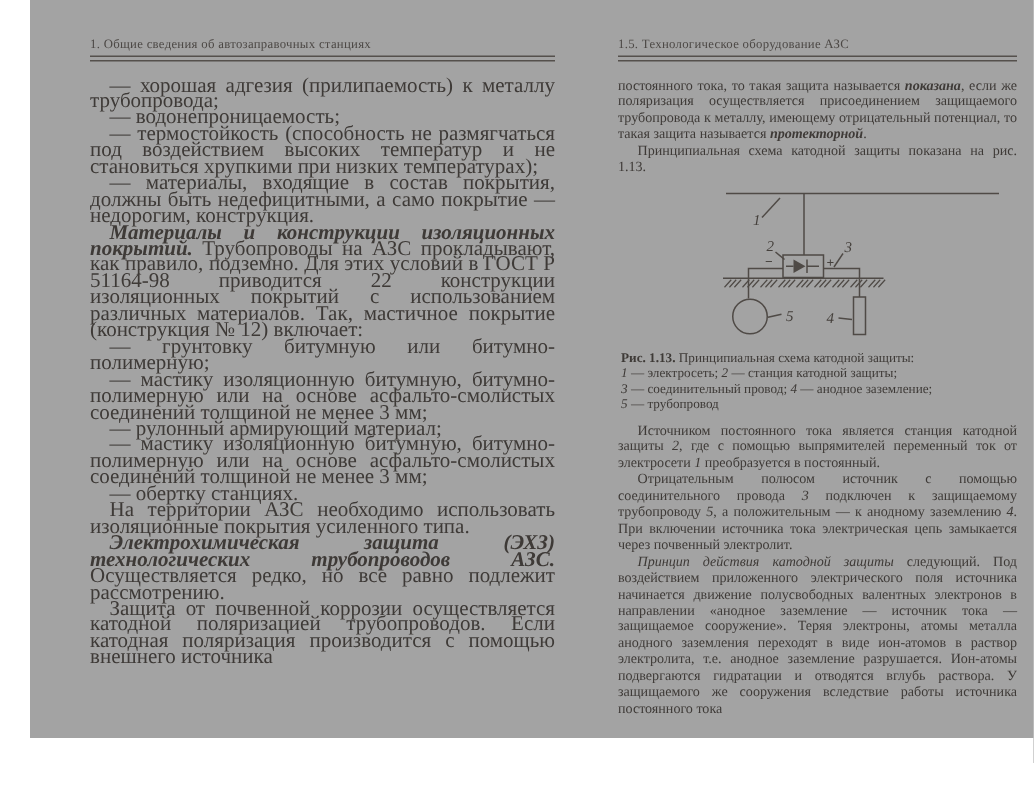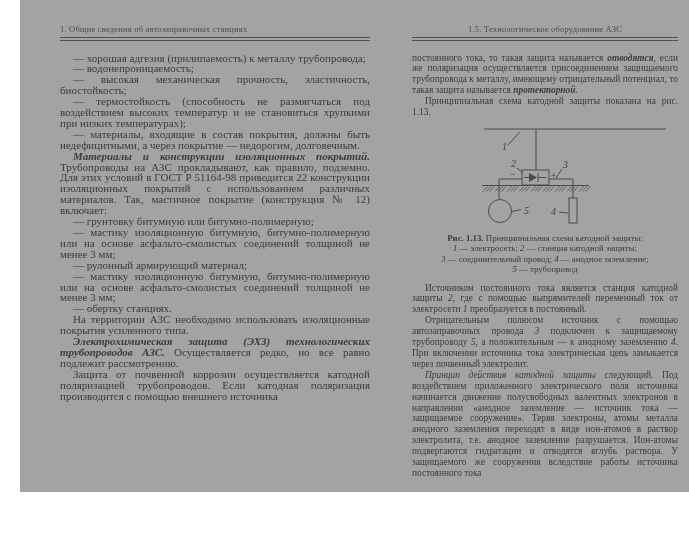--- a/index.html
+++ b/index.html
@@ -7,69 +7,68 @@
     position:relative; width:689px; height:492px;
     background:#a3a3a3; overflow:hidden;
     font-family:"Liberation Serif", serif;
     color:#3e3a37;
     margin-left:20px;
   }
   .page{position:absolute; top:24px;}
   .page-left{left:40px; width:310px;}
   .page-right{left:392px; width:266px;}
   .hdr{font-size:8.5px; line-height:10px; color:#4c4845; letter-spacing:.2px;}
-  .page-right .hdr{text-align:center;}
+  .page-right .hdr{text-align:left;}
   .rule{height:1.5px; border-top:1px solid #55504c; border-bottom:1px solid #55504c; margin-top:3px; margin-bottom:12px;}
-  .body{font-size:11px; line-height:10.9px; text-align:justify; color:#3e3a37;}
+  .body{font-size:14px; line-height:10.9px; text-align:justify; color:#3e3a37;}
   .page-right .body{font-size:9.4px;}
   p.para{margin:0; text-indent:13px;}
   p.noindent{text-indent:0;}
   .b{font-weight:700}
   .i{font-style:italic}
   .fig{margin:4px 0 6px 0;}
   .schematic{display:block; margin-left:64px;}
-  .caption{font-size:8.8px; line-height:10.4px; text-align:center; margin:7px 2px 8px 2px;}
+  .caption{font-size:8.8px; line-height:10.4px; margin:7px 2px 8px 2px;}
   .caption p{margin:0;}
   .pagenum{position:absolute; top:505px; font-size:9px; color:#4c4845;}
   .pn-left{left:40px;}
   .pn-right{left:392px; width:266px; text-align:right;text-decoration:underline;}
   svg text{font-family:"Liberation Serif", serif; font-size:10px; font-style:italic; fill:#45403c;}
   svg text.sign{font-style:normal; font-size:9px; font-weight:bold;}
 </style>
 </head>
 <body>
 
 <div class="spread">
 
   <div class="page page-left">
     <div class="hdr">1. Общие сведения об автозаправочных станциях</div>
     <div class="rule"></div>
     <div class="body">
       <p class="para"><span>— хорошая адгезия (прилипаемость) к металлу трубопровода;</span></p>
       <p class="para"><span>— водонепроницаемость;</span></p>
-      <p class="para"><span>— высокая механическая прочность, эластичность, биостойкость;</span></p>
       <p class="para"><span>— термостойкость (способность не размягчаться под воздействием высоких температур и не становиться хрупкими при низких температурах);</span></p>
-      <p class="para"><span>— материалы, входящие в состав покрытия, должны быть недефицитными, а через покрытие — недорогим, долговечным.</span></p>
+      <p class="para"><span>— материалы, входящие в состав покрытия, должны быть недефицитными, а само покрытие — недорогим, конструкция.</span></p>
       <p class="para"><span class="b i">Материалы и конструкции изоляционных покрытий.</span><span> Трубопроводы на АЗС прокладывают, как правило, подземно. Для этих условий в ГОСТ Р 51164-98 приводится 22 конструкции изоляционных покрытий с использованием различных материалов. Так, мастичное покрытие (конструкция № 12) включает:</span></p>
       <p class="para"><span>— грунтовку битумную или битумно-полимерную;</span></p>
       <p class="para"><span>— мастику изоляционную битумную, битумно-полимерную или на основе асфальто-смолистых соединений толщиной не менее 3 мм;</span></p>
       <p class="para"><span>— рулонный армирующий материал;</span></p>
       <p class="para"><span>— мастику изоляционную битумную, битумно-полимерную или на основе асфальто-смолистых соединений толщиной не менее 3 мм;</span></p>
       <p class="para"><span>— обертку станциях.</span></p>
       <p class="para"><span>На территории АЗС необходимо использовать изоляционные покрытия усиленного типа.</span></p>
       <p class="para"><span class="b i">Электрохимическая защита (ЭХЗ) технологических трубопроводов АЗС.</span><span> Осуществляется редко, но все равно подлежит рассмотрению.</span></p>
       <p class="para"><span>Защита от почвенной коррозии осуществляется катодной поляризацией трубопроводов. Если катодная поляризация производится с помощью внешнего источника</span></p>
     </div>
   </div>
 
   <div class="page page-right">
     <div class="hdr">1.5. Технологическое оборудование АЗС</div>
     <div class="rule"></div>
     <div class="body">
-      <p class="para noindent"><span>постоянного тока, то такая защита называется </span><span class="b i">отводятся</span><span>, если же поляризация осуществляется присоединением защищаемого трубопровода к металлу, имеющему отрицательный потенциал, то такая защита называется </span><span class="b i">протекторной</span><span>.</span></p>
+      <p class="para noindent"><span>постоянного тока, то такая защита называется </span><span class="b i">показана</span><span>, если же поляризация осуществляется присоединением защищаемого трубопровода к металлу, имеющему отрицательный потенциал, то такая защита называется </span><span class="b i">протекторной</span><span>.</span></p>
       <p class="para"><span>Принципиальная схема катодной защиты показана на рис. 1.13.</span></p>
 
       <div class="fig">
         <svg class="schematic" width="202" height="104" viewBox="460 134 202 104" stroke="#4f4a46" stroke-width="1" fill="none">
 
           <line x1="468" y1="141" x2="650" y2="141"></line>
           <line x1="520" y1="141" x2="520" y2="182"></line>
           <line x1="492" y1="157" x2="504" y2="144"></line>
           <text x="486" y="162" stroke="none">1</text>
 
@@ -101,21 +100,21 @@
         </svg>
         <div class="caption">
           <p><span class="b">Рис. 1.13.</span><span> Принципиальная схема катодной защиты:</span></p>
           <p><span class="i">1</span><span> — электросеть; </span><span class="i">2</span><span> — станция катодной защиты;</span></p>
           <p><span class="i">3</span><span> — соединительный провод; </span><span class="i">4</span><span> — анодное заземление;</span></p>
           <p><span class="i">5</span><span> — трубопровод</span></p>
         </div>
       </div>
 
       <p class="para"><span>Источником постоянного тока является станция катодной защиты </span><span class="i">2</span><span>, где с помощью выпрямителей переменный ток от электросети </span><span class="i">1</span><span> преобразуется в постоянный.</span></p>
-      <p class="para"><span>Отрицательным полюсом источник с помощью автозаправочных провода </span><span class="i">3</span><span> подключен к защищаемому трубопроводу </span><span class="i">5</span><span>, а положительным — к анодному заземлению </span><span class="i">4</span><span>. При включении источника тока электрическая цепь замыкается через почвенный электролит.</span></p>
+      <p class="para"><span>Отрицательным полюсом источник с помощью соединительного провода </span><span class="i">3</span><span> подключен к защищаемому трубопроводу </span><span class="i">5</span><span>, а положительным — к анодному заземлению </span><span class="i">4</span><span>. При включении источника тока электрическая цепь замыкается через почвенный электролит.</span></p>
       <p class="para"><span class="i">Принцип действия катодной защиты</span><span> следующий. Под воздействием приложенного электрического поля источника начинается движение полусвободных валентных электронов в направлении «анодное заземление — источник тока — защищаемое сооружение». Теряя электроны, атомы металла анодного заземления переходят в виде ион-атомов в раствор электролита, т.е. анодное заземление разрушается. Ион-атомы подвергаются гидратации и отводятся вглубь раствора. У защищаемого же сооружения вследствие работы источника постоянного тока</span></p>
     </div>
   </div>
 
   <div class="pagenum pn-left">68</div>
   <div class="pagenum pn-right">69</div>
 
 </div>
 
 </body></html>

